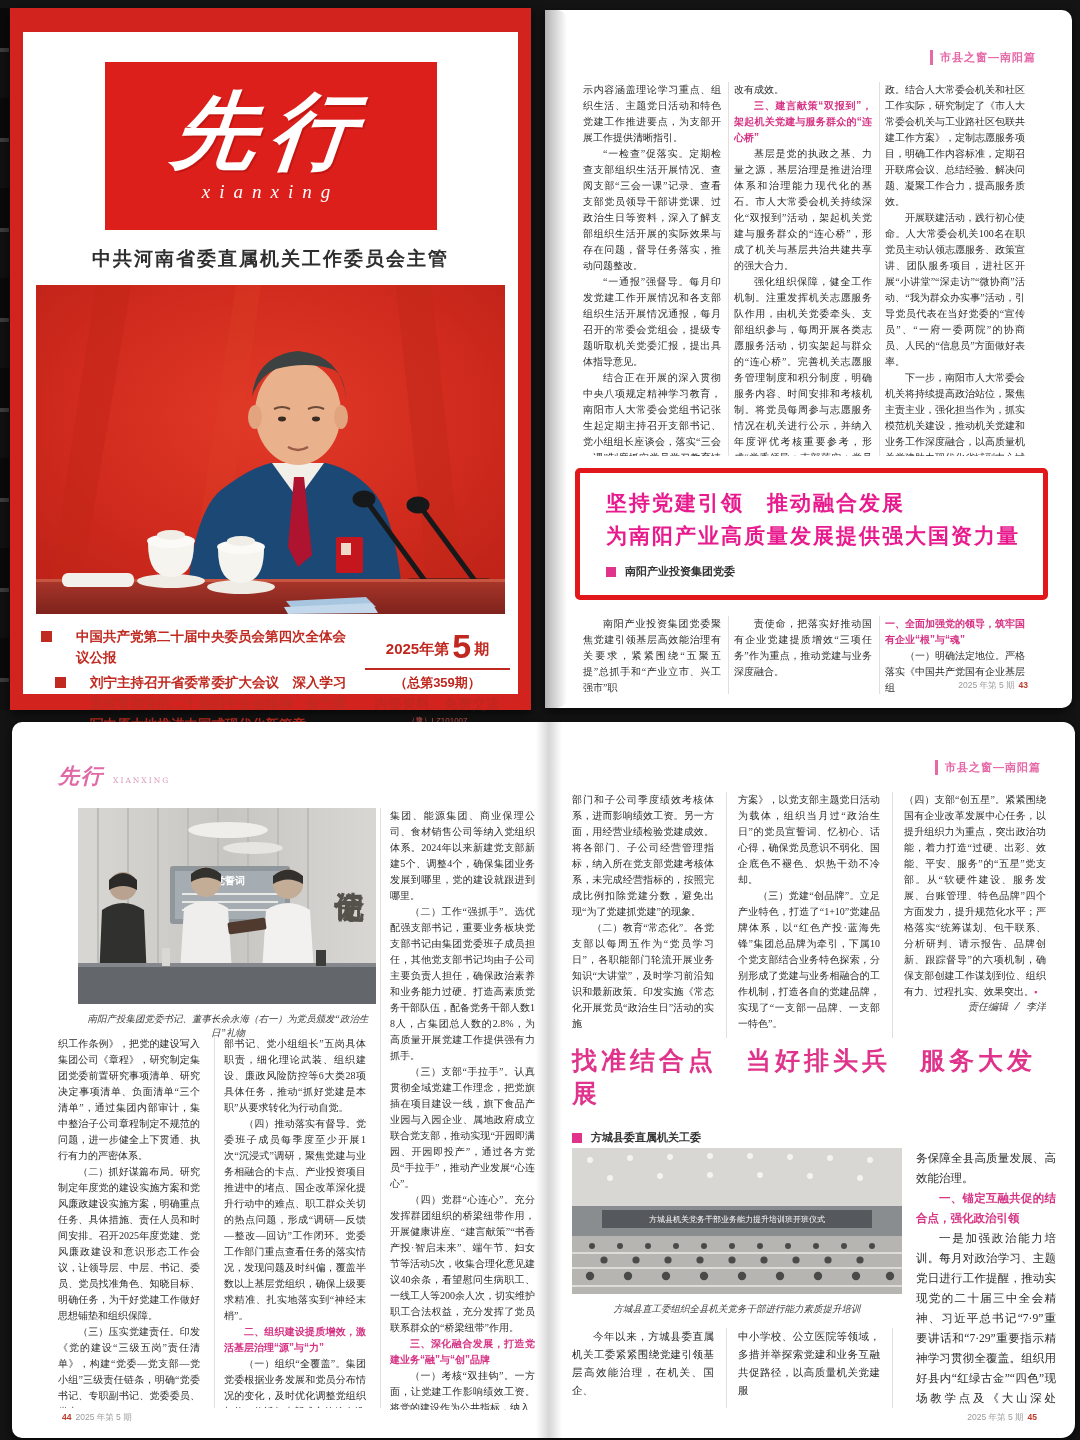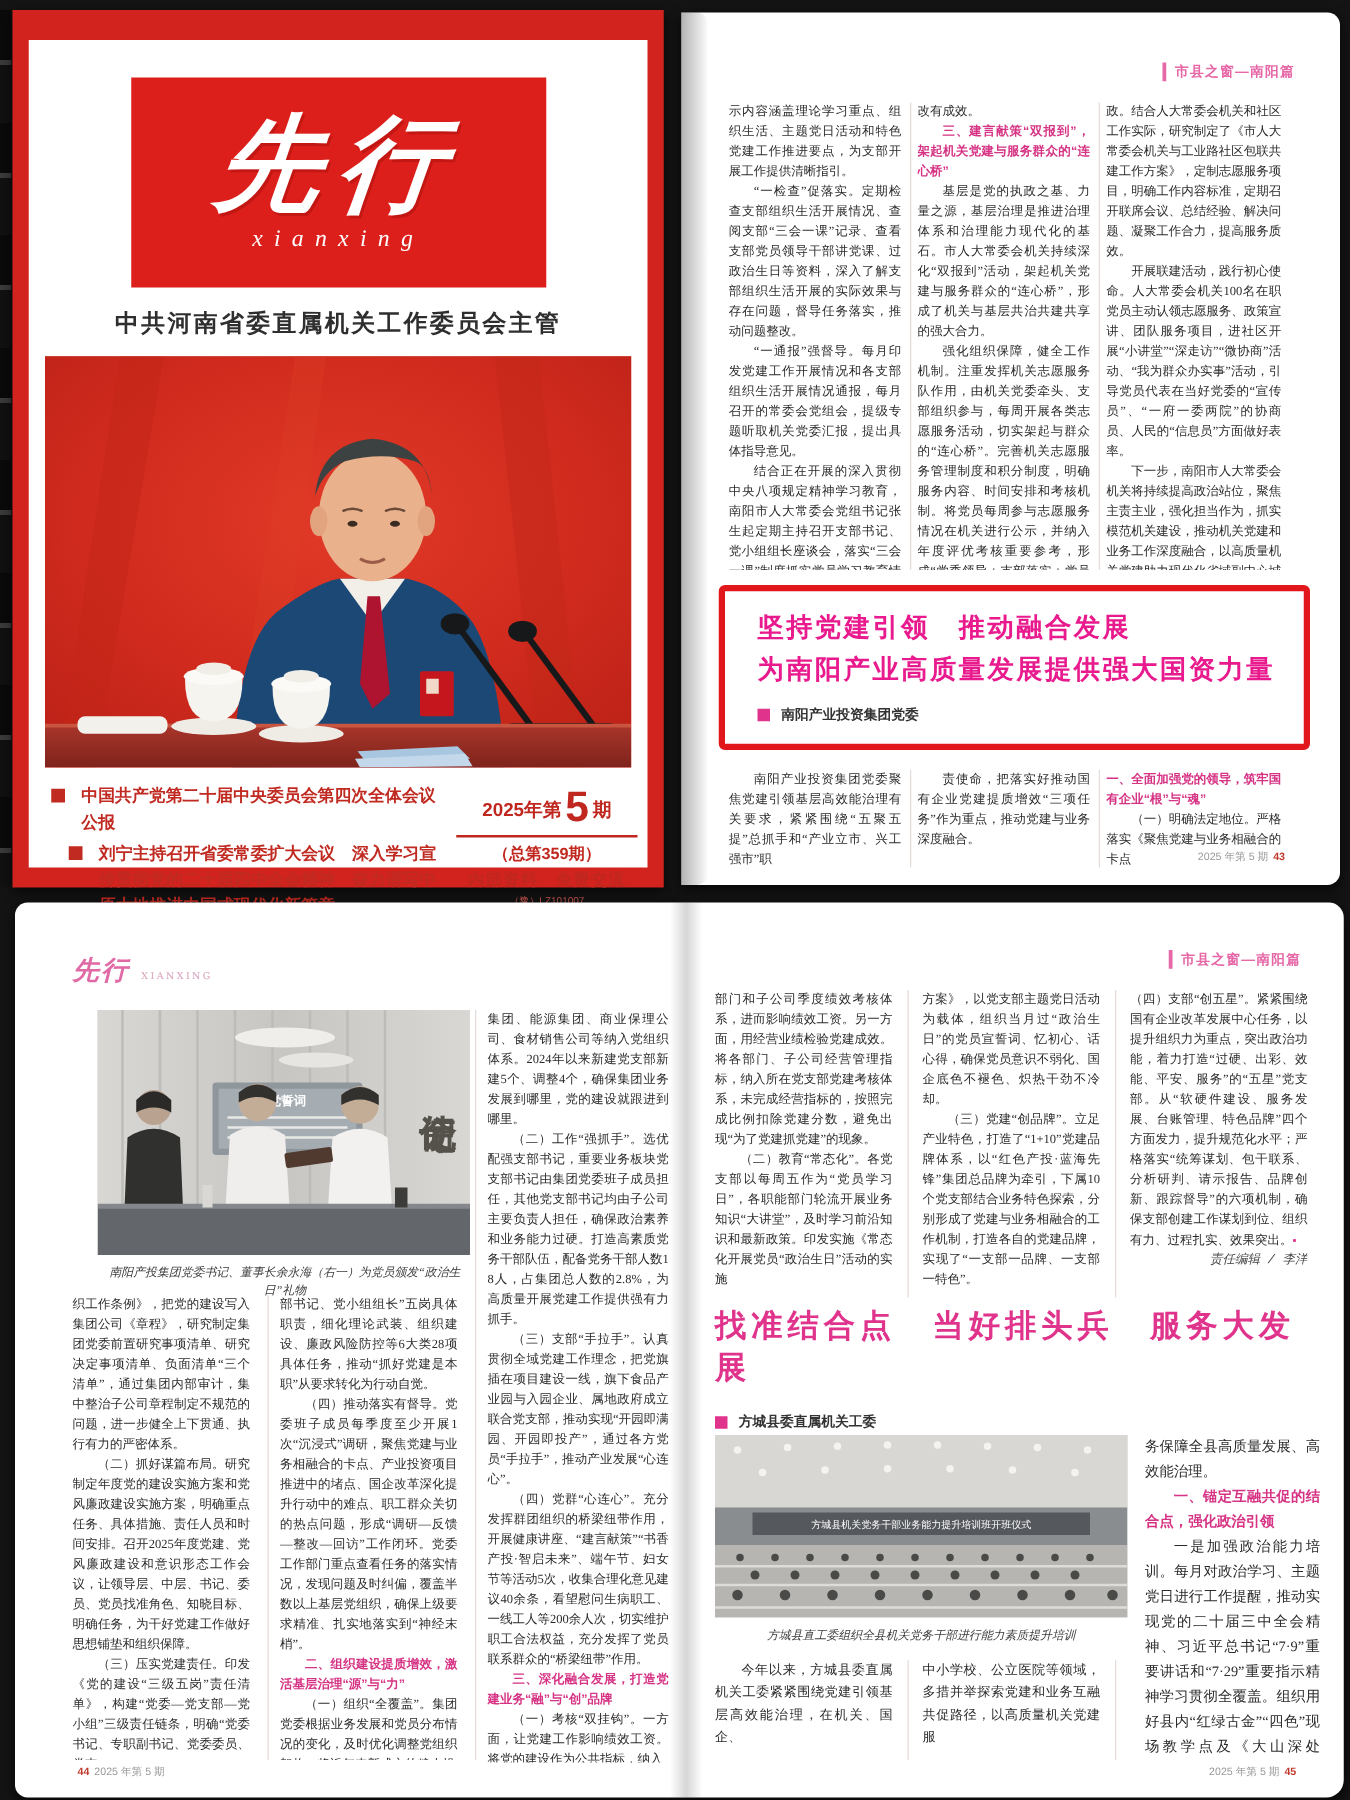--- a/index.html
+++ b/index.html
@@ -12,21 +12,21 @@
   .logo-box{width:332px;height:168px;margin:30px auto 0;background:#dd1f1b;display:flex;flex-direction:column;
             align-items:center;justify-content:center;}
   .logo-cn{color:#fff;font-size:84px;font-weight:bold;font-style:italic;font-family:"DejaVu Serif",serif;
            letter-spacing:14px;line-height:1;transform:skewX(-6deg);text-shadow:2px 2px 0 rgba(120,0,0,.25);}
   .logo-py{color:#fff;font-size:19px;font-style:italic;letter-spacing:9px;margin-top:8px;font-family:"Liberation Serif",serif;}
   .supervisor{text-align:center;font-size:19px;font-weight:bold;color:#2e2e2e;letter-spacing:2px;margin-top:16px;
               font-family:"Liberation Sans",sans-serif;}
   .cover-photo{width:469px;height:329px;margin:13px auto 0;overflow:hidden;background:#c5291c;}
   .cover-bottom{display:flex;margin-top:13px;padding:0 8px 0 18px;}
   .headlines{width:318px;}
-  .hl{display:flex;gap:13px;font-size:13.5px;line-height:1.55;font-weight:bold;color:#c02a21;
+  .hl{display:flex;gap:24px;font-size:13.5px;line-height:1.55;font-weight:bold;color:#c02a21;
       font-family:"Liberation Sans",sans-serif;margin-bottom:4px;}
   .hl .sq{flex:0 0 auto;width:11px;height:11px;background:#c02a21;margin-top:4px;}
   .hl2{margin-left:14px;}
   .issue{flex:1;color:#c0271f;text-align:center;font-family:"Liberation Sans",sans-serif;margin-left:6px;}
   .issue-line1{font-size:15px;font-weight:bold;border-bottom:2px solid #c0271f;padding-bottom:2px;}
   .issue-line1 .big5{font-size:34px;vertical-align:-4px;padding:0 3px;}
   .issue-total{font-size:13px;font-weight:bold;margin-top:4px;}
   .issue-note{font-size:13px;margin-top:3px;letter-spacing:1px;font-weight:bold;}
   .issue-code{font-size:8px;margin-top:2px;color:#c9564f;}
   .book-edge{position:absolute;left:0;top:8px;width:9px;height:702px;
@@ -204,21 +204,21 @@
   <div class="colflow" style="left:38px;top:606px;width:138px;height:78px;">
     <p>南阳产业投资集团党委聚焦党建引领基层高效能治理有关要求，紧紧围绕“五聚五提”总抓手和“产业立市、兴工强市”职</p>
   </div>
   <div class="vrule" style="left:183px;top:606px;height:78px;"></div>
   <div class="colflow" style="left:189px;top:606px;width:138px;height:78px;">
     <p>责使命，把落实好推动国有企业党建提质增效“三项任务”作为重点，推动党建与业务深度融合。</p>
   </div>
   <div class="vrule" style="left:334px;top:606px;height:78px;"></div>
   <div class="colflow" style="left:340px;top:606px;width:140px;height:78px;">
     <p class="hd noind">一、全面加强党的领导，筑牢国有企业“根”与“魂”</p>
-    <p>（一）明确法定地位。严格落实《聚焦党建与业务相融合的卡点</p>
+    <p>（一）明确法定地位。严格落实《中国共产党国有企业基层组</p>
   </div>
 
   <div class="pfooter" style="top:670px;right:40px;">
     <span>2025 年第 5 期</span><span class="pagenum">43</span>
   </div>
 </div>
 
 <div class="page spread">
 
   <div class="logo44">

